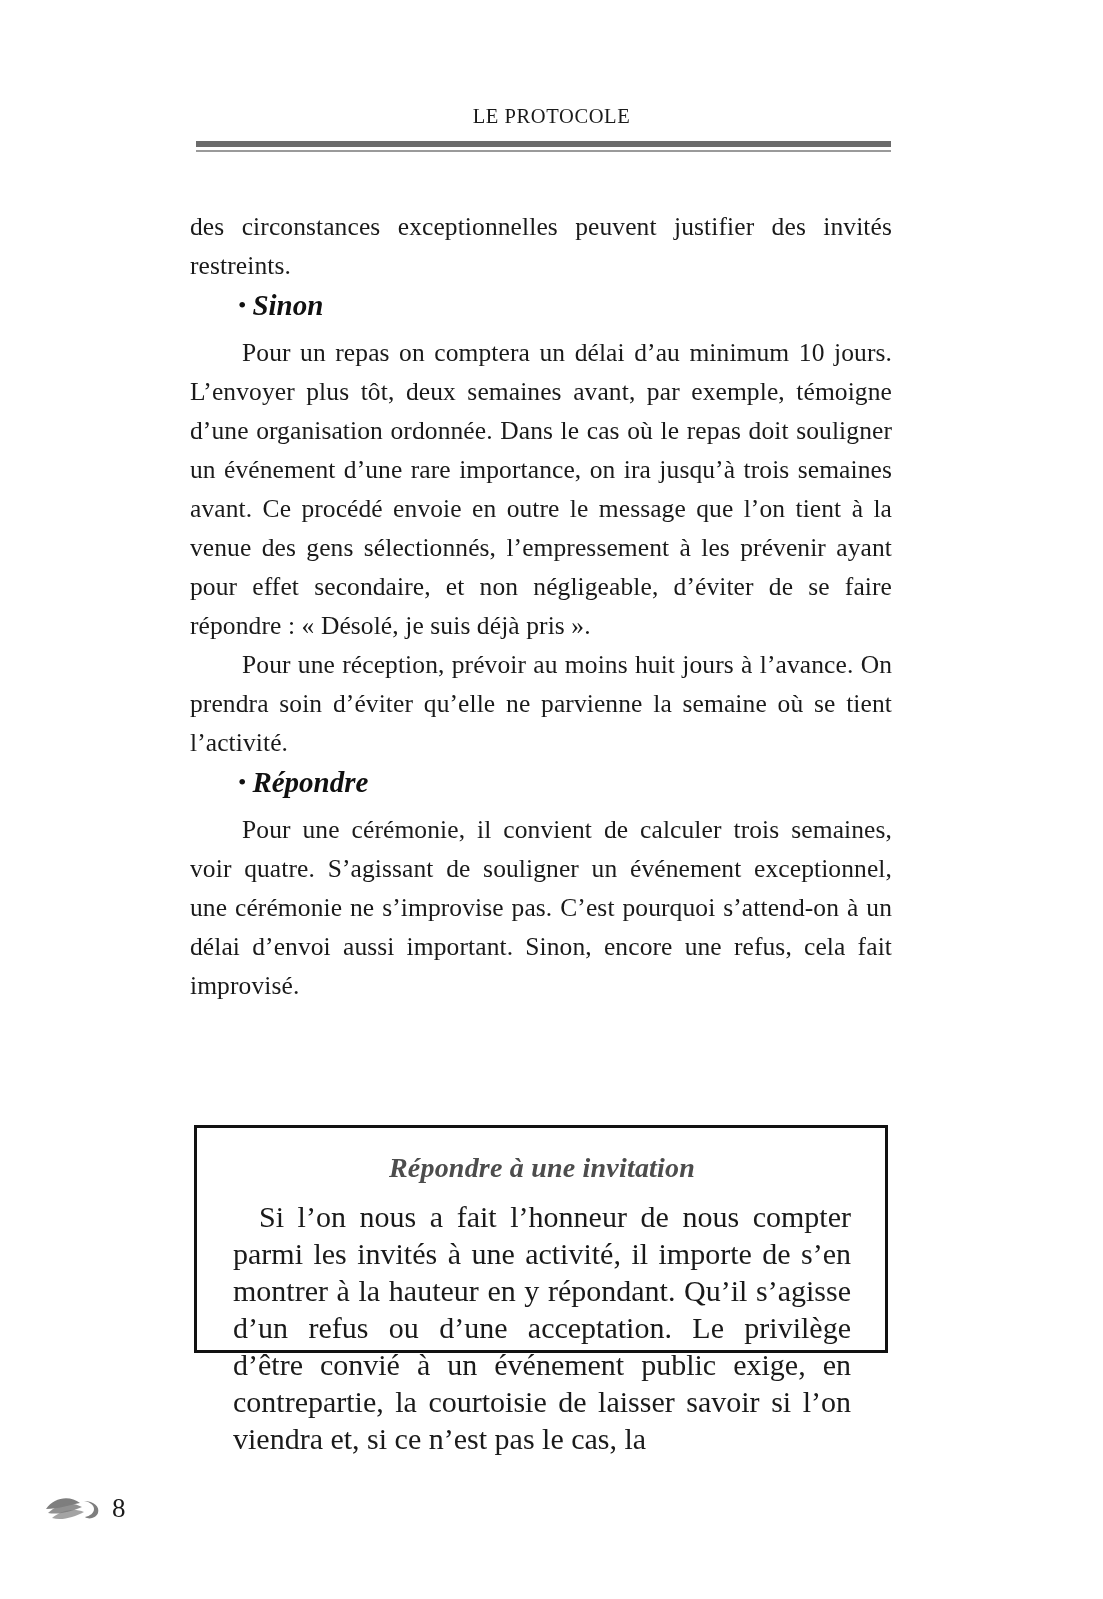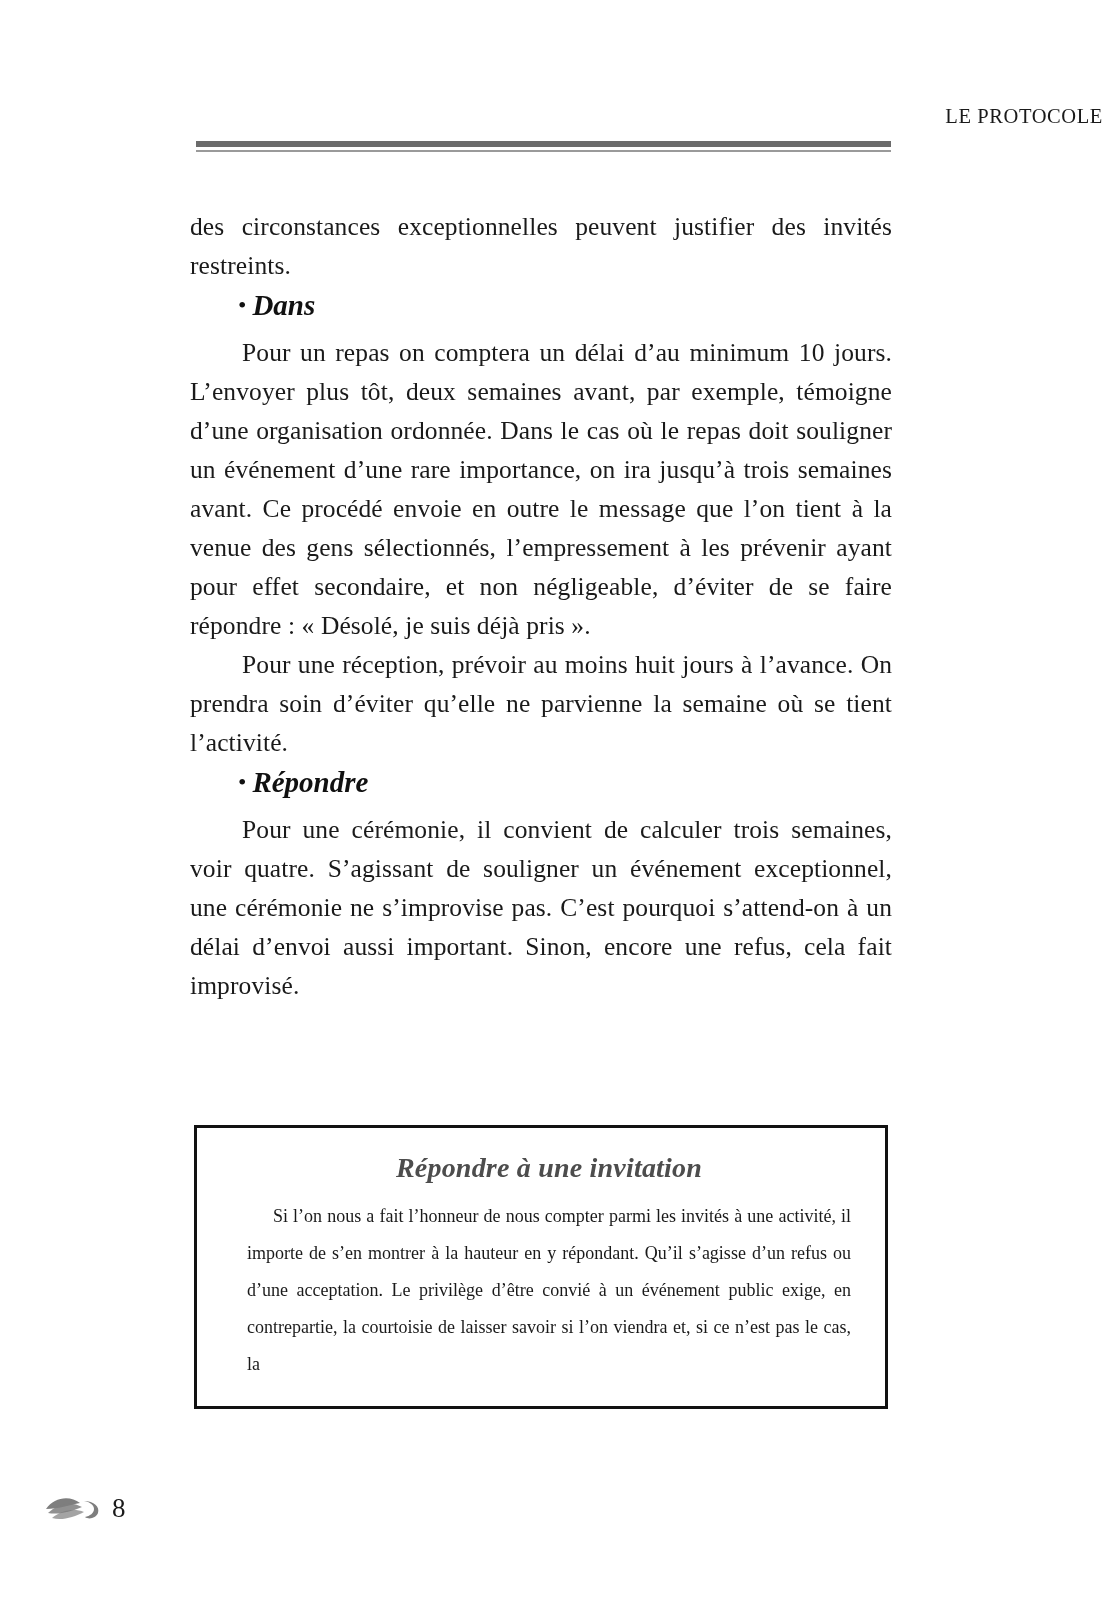--- a/index.html
+++ b/index.html
@@ -19,21 +19,21 @@
     position: absolute;
     inset: 0;
   }
 
   
   .running-head {
     position: absolute;
     top: 105px;
     left: 0;
     right: 0;
-    text-align: right;
+    text-align: center;
     font-size: 20.5px;
     letter-spacing: 0.6px;
     color: #1a1a1a;
     font-family: "Liberation Serif", serif;
   }
   .head-rule-wrap {
     position: absolute;
     top: 141px;
     left: 196px;
     width: 695px;
@@ -88,38 +88,38 @@
     vertical-align: 2px;
     margin-right: 6px;
   }
 
   
   .callout {
     position: absolute;
     left: 194px;
     top: 1125px;
     width: 694px;
-    height: 284px;
+    height: 228px;
     border: 3px solid #111;
     box-sizing: border-box;
-    padding: 24px 34px 0 50px;
+    padding: 24px 34px 0 36px;
   }
   .callout h3 {
     margin: 0 0 14px 0;
     text-align: center;
     font-size: 28px;
     font-style: italic;
     font-weight: bold;
     color: #4d4d4d;
     font-family: "Liberation Serif", serif;
     letter-spacing: 0.2px;
   }
   .callout p {
     margin: 0;
-    font-size: 18px;
+    font-size: 30px;
     line-height: 37px;
     text-align: justify;
     text-justify: inter-word;
     text-indent: 26px;
   }
 
   
   .footer {
     position: absolute;
     left: 40px;
@@ -150,21 +150,21 @@
   <div class="head-rule-wrap">
     <div class="head-rule-thick"></div>
     <div class="head-rule-thin"></div>
   </div>
 
   <div class="content">
 
     <p class="body-text gap-after-para">des circonstances exceptionnelles peuvent justifier des invités restreints.</p>
 
     <h2 class="sub">
-      <span class="bullet">•</span><span>Dans</span>
+      <span class="bullet">•</span><span>Sinon</span>
     </h2>
     <p class="body-text indent gap-small">Pour un repas on comptera un délai d’au minimum 10 jours. L’envoyer plus tôt, deux semaines avant, par exemple, témoigne d’une organisation ordonnée. Dans le cas où le repas doit souligner un événement d’une rare importance, on ira jusqu’à trois semaines avant. Ce procédé envoie en outre le message que l’on tient à la venue des gens sélectionnés, l’empressement à les prévenir ayant pour effet secondaire, et non négligeable, d’éviter de se faire répondre : « Désolé, je suis déjà pris ».</p>
 
     <p class="body-text indent gap-small">Pour une réception, prévoir au moins huit jours à l’avance. On prendra soin d’éviter qu’elle ne parvienne la semaine où se tient l’activité.</p>
 
     <h2 class="sub">
       <span class="bullet">•</span><span>Répondre</span>
     </h2>
     <p class="body-text indent">Pour une cérémonie, il convient de calculer trois semaines, voir quatre. S’agissant de souligner un événement exceptionnel, une cérémonie ne s’improvise pas. C’est pourquoi s’attend-on à un délai d’envoi aussi important. Sinon, encore une refus, cela fait improvisé.</p>
 

